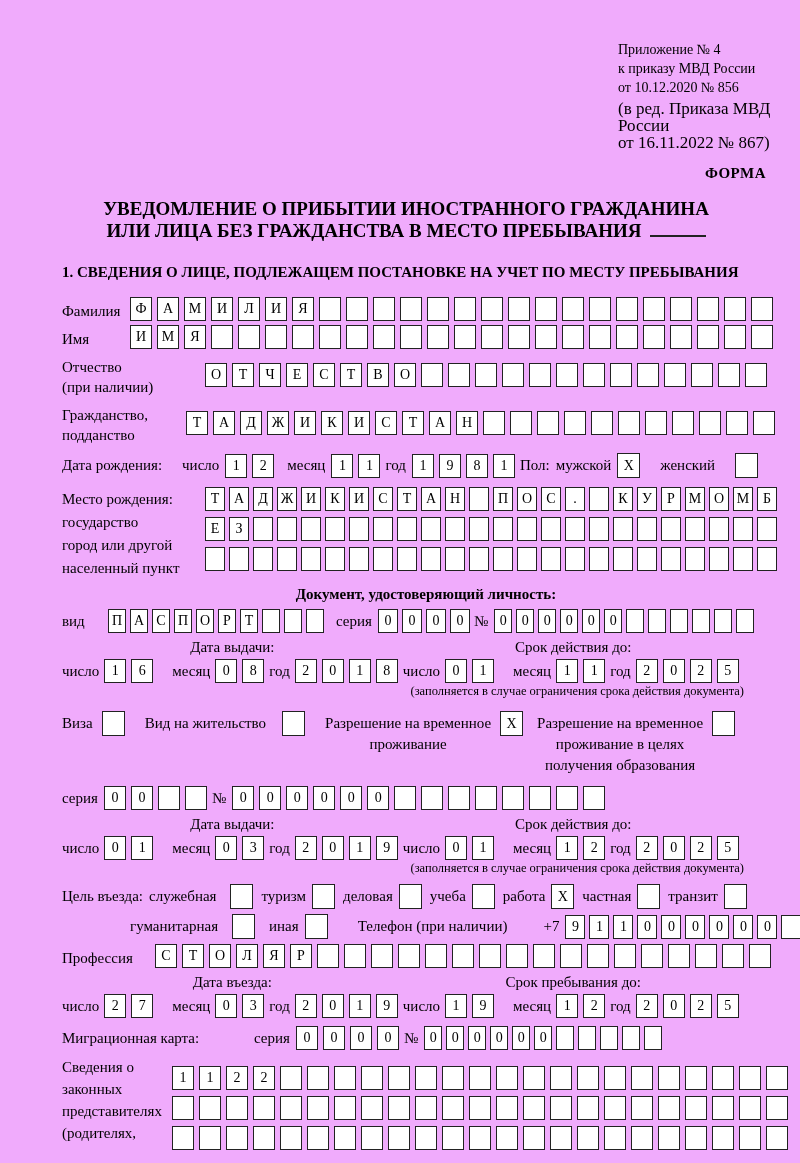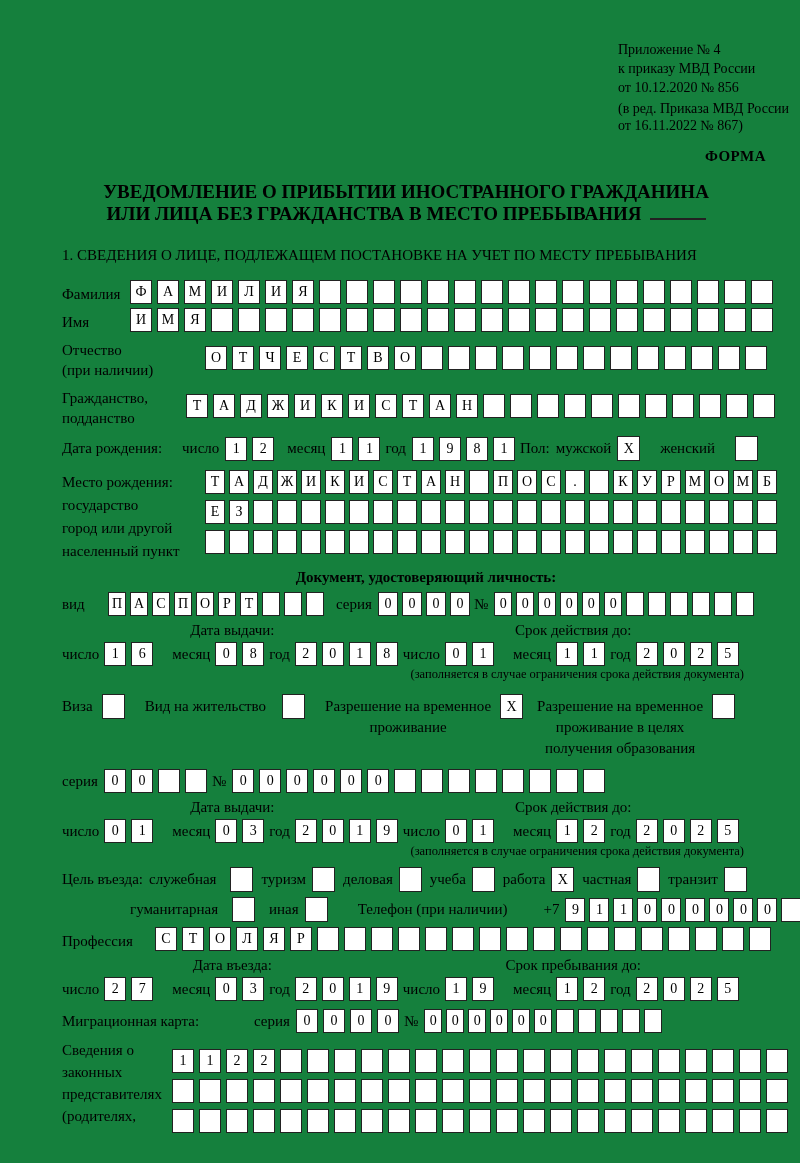--- a/index.html
+++ b/index.html
@@ -1,28 +1,28 @@
 <!DOCTYPE html>
 <html><head>
 <meta charset="utf-8">
 <style>
   * { margin:0; padding:0; box-sizing:border-box; }
   html,body { background:#888; }
   .page {
-    width:800px; height:1163px; margin:0 auto; background:#15803d; color:#000;
+    width:800px; height:1163px; margin:0 auto; background:#f0abfc; color:#000;
     font-family:"Liberation Serif","DejaVu Serif",serif; font-size:15px;
     padding:40px 10px 0 62px; overflow:hidden; position:relative;
   }
   
   .annex { margin-left:556px; line-height:19px; font-size:14px; }
-  .annex-note { margin-top:3px; font-size:14px; line-height:17px; }
+  .annex-note { margin-top:3px; font-size:17px; line-height:17px; }
   .forma { text-align:right; padding-right:24px; font-weight:bold; margin-top:14px; font-size:15px; letter-spacing:.5px; }
   .title { text-align:center; font-weight:bold; font-size:19px; margin-top:16px; line-height:22px; margin-right:40px; }
   .blank-line { display:inline-block; width:56px; border-bottom:2px solid #222; height:14px; margin-left:8px; }
-  .sec-heading { font-weight:normal; font-size:15px; margin-top:22px; margin-bottom:16px; }
+  .sec-heading { font-weight:bold; font-size:15px; margin-top:22px; margin-bottom:16px; }
   
   .row { display:flex; align-items:center; margin-bottom:4px; }
   .lbl { flex:none; padding-top:4px; line-height:20px; }
   .cells { display:flex; flex:none; }
   .cell {
     width:22px; height:24px; border:1.6px solid #222; margin-right:5px;
     display:inline-flex; align-items:center; justify-content:center;
     font-size:14px; flex:none; background:#fff;
   }
   .md .cell { width:20px; margin-right:4px; }

